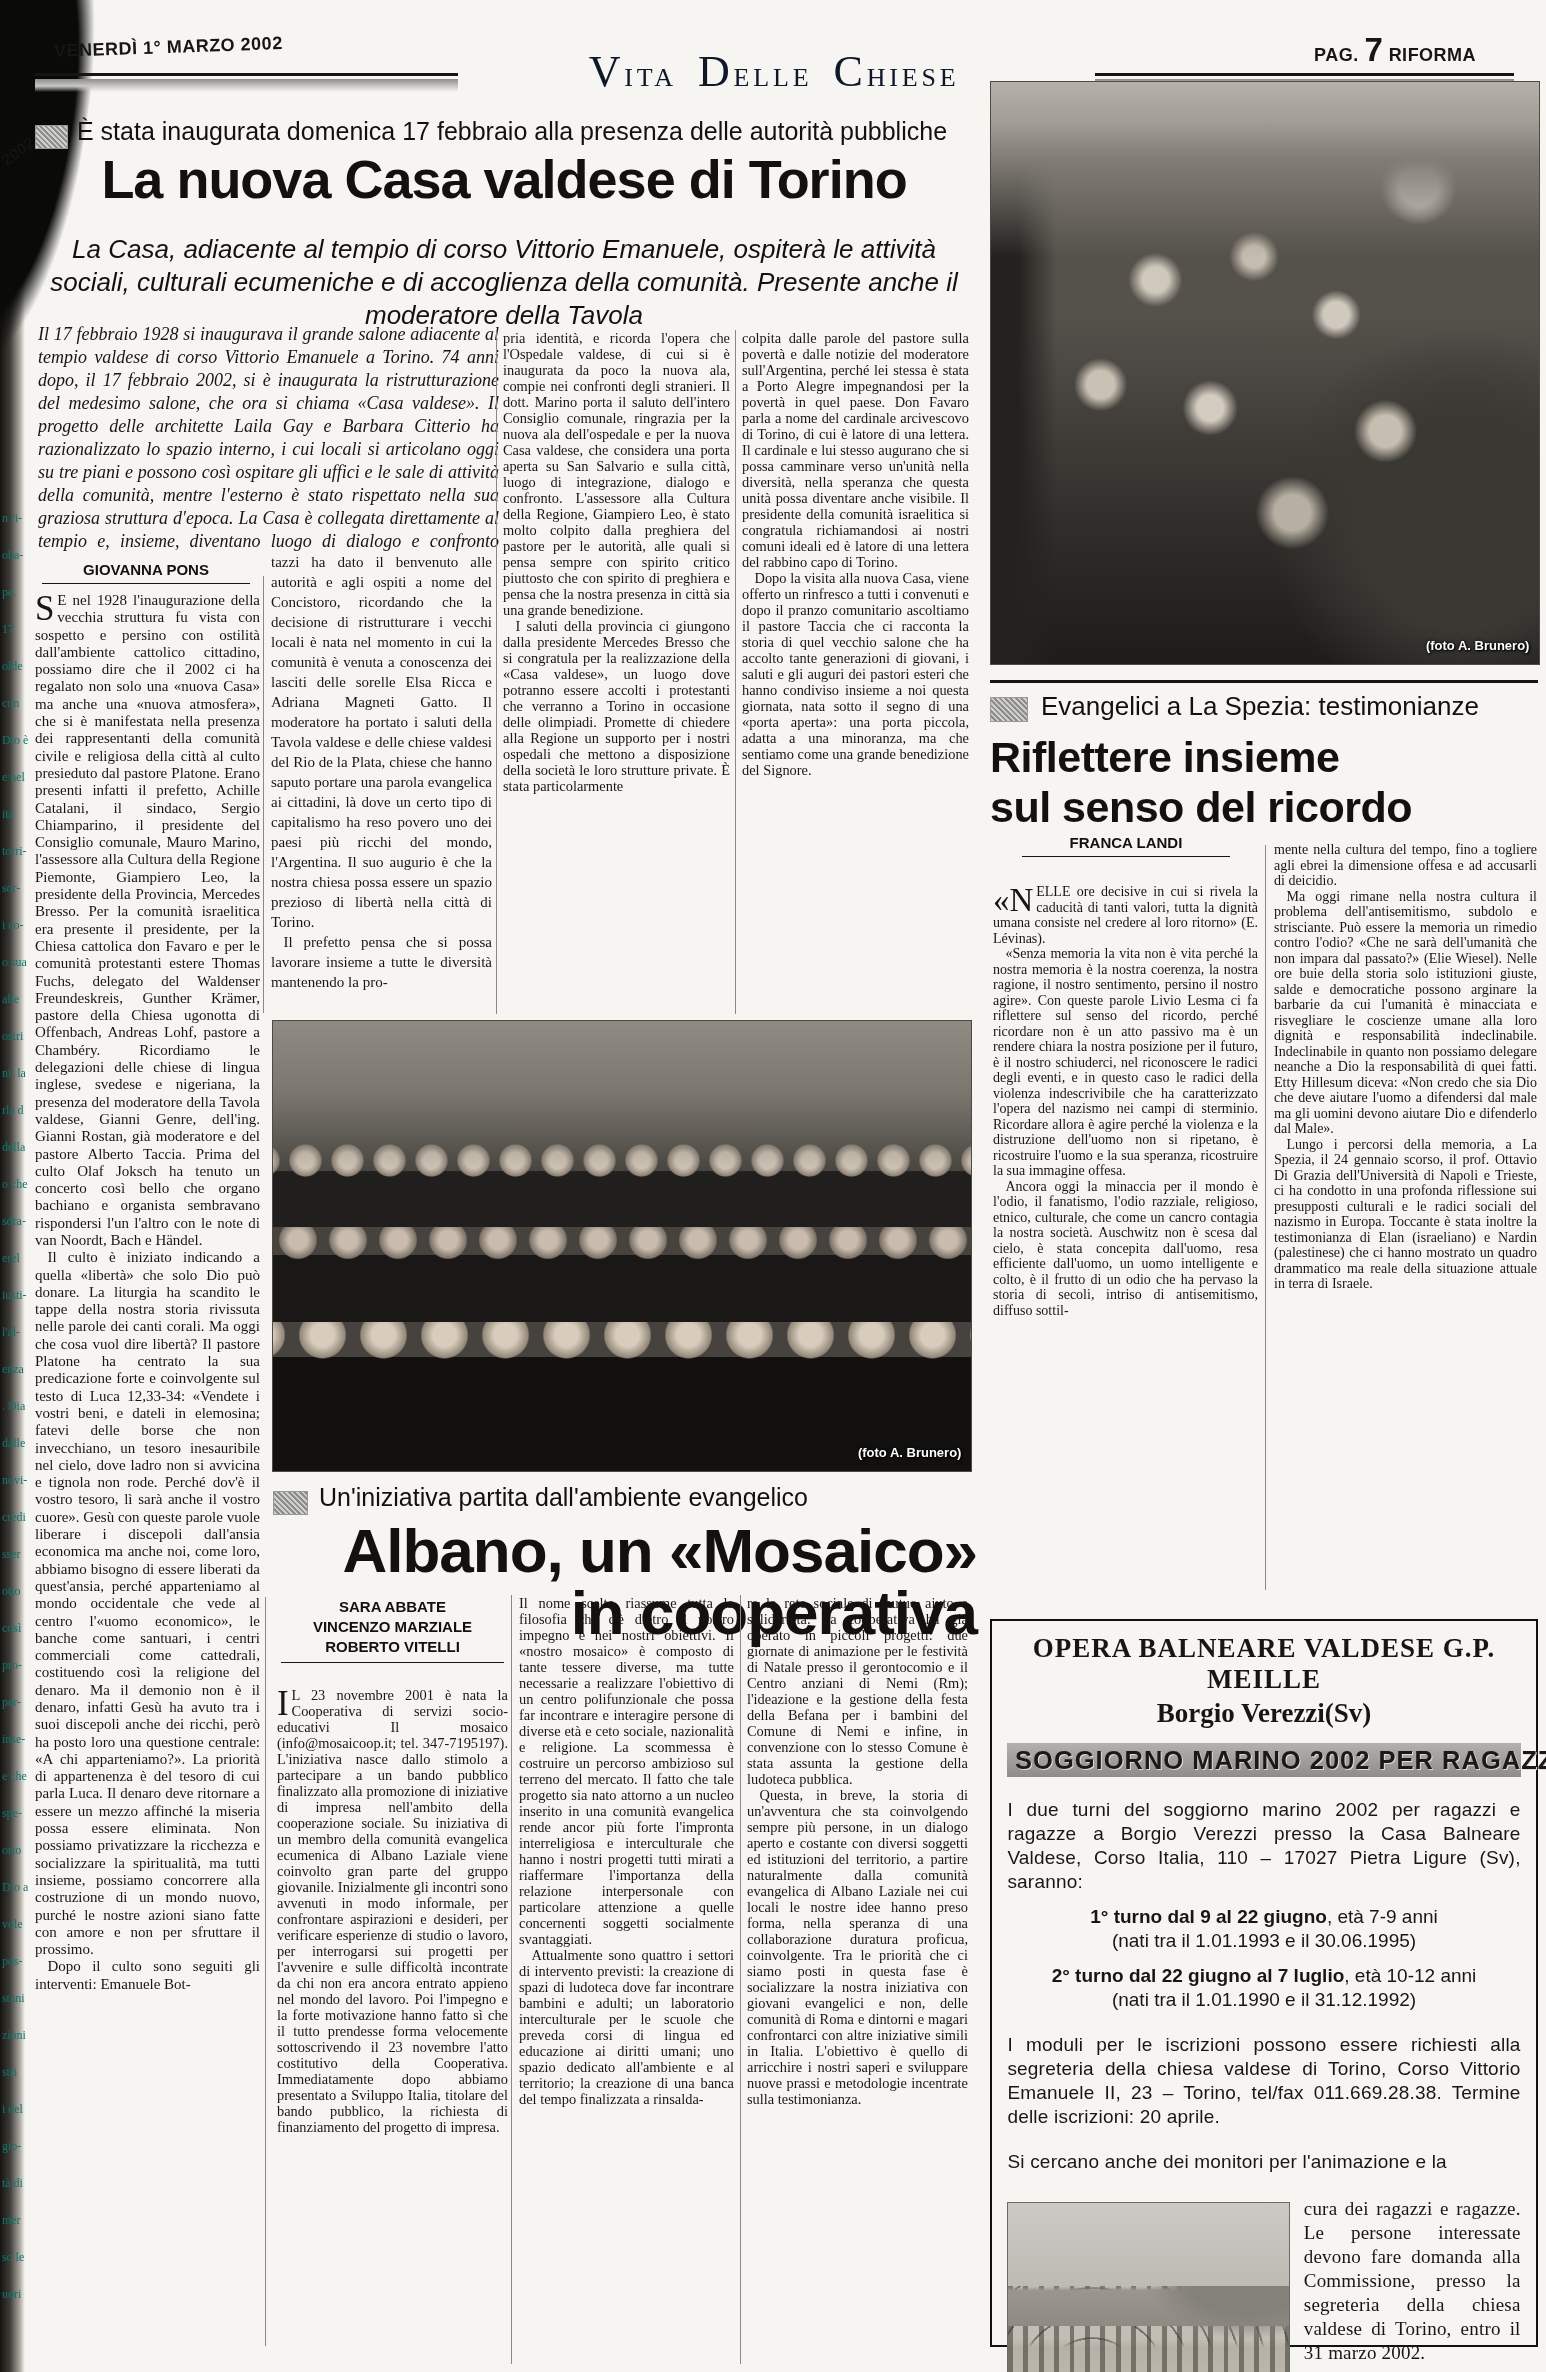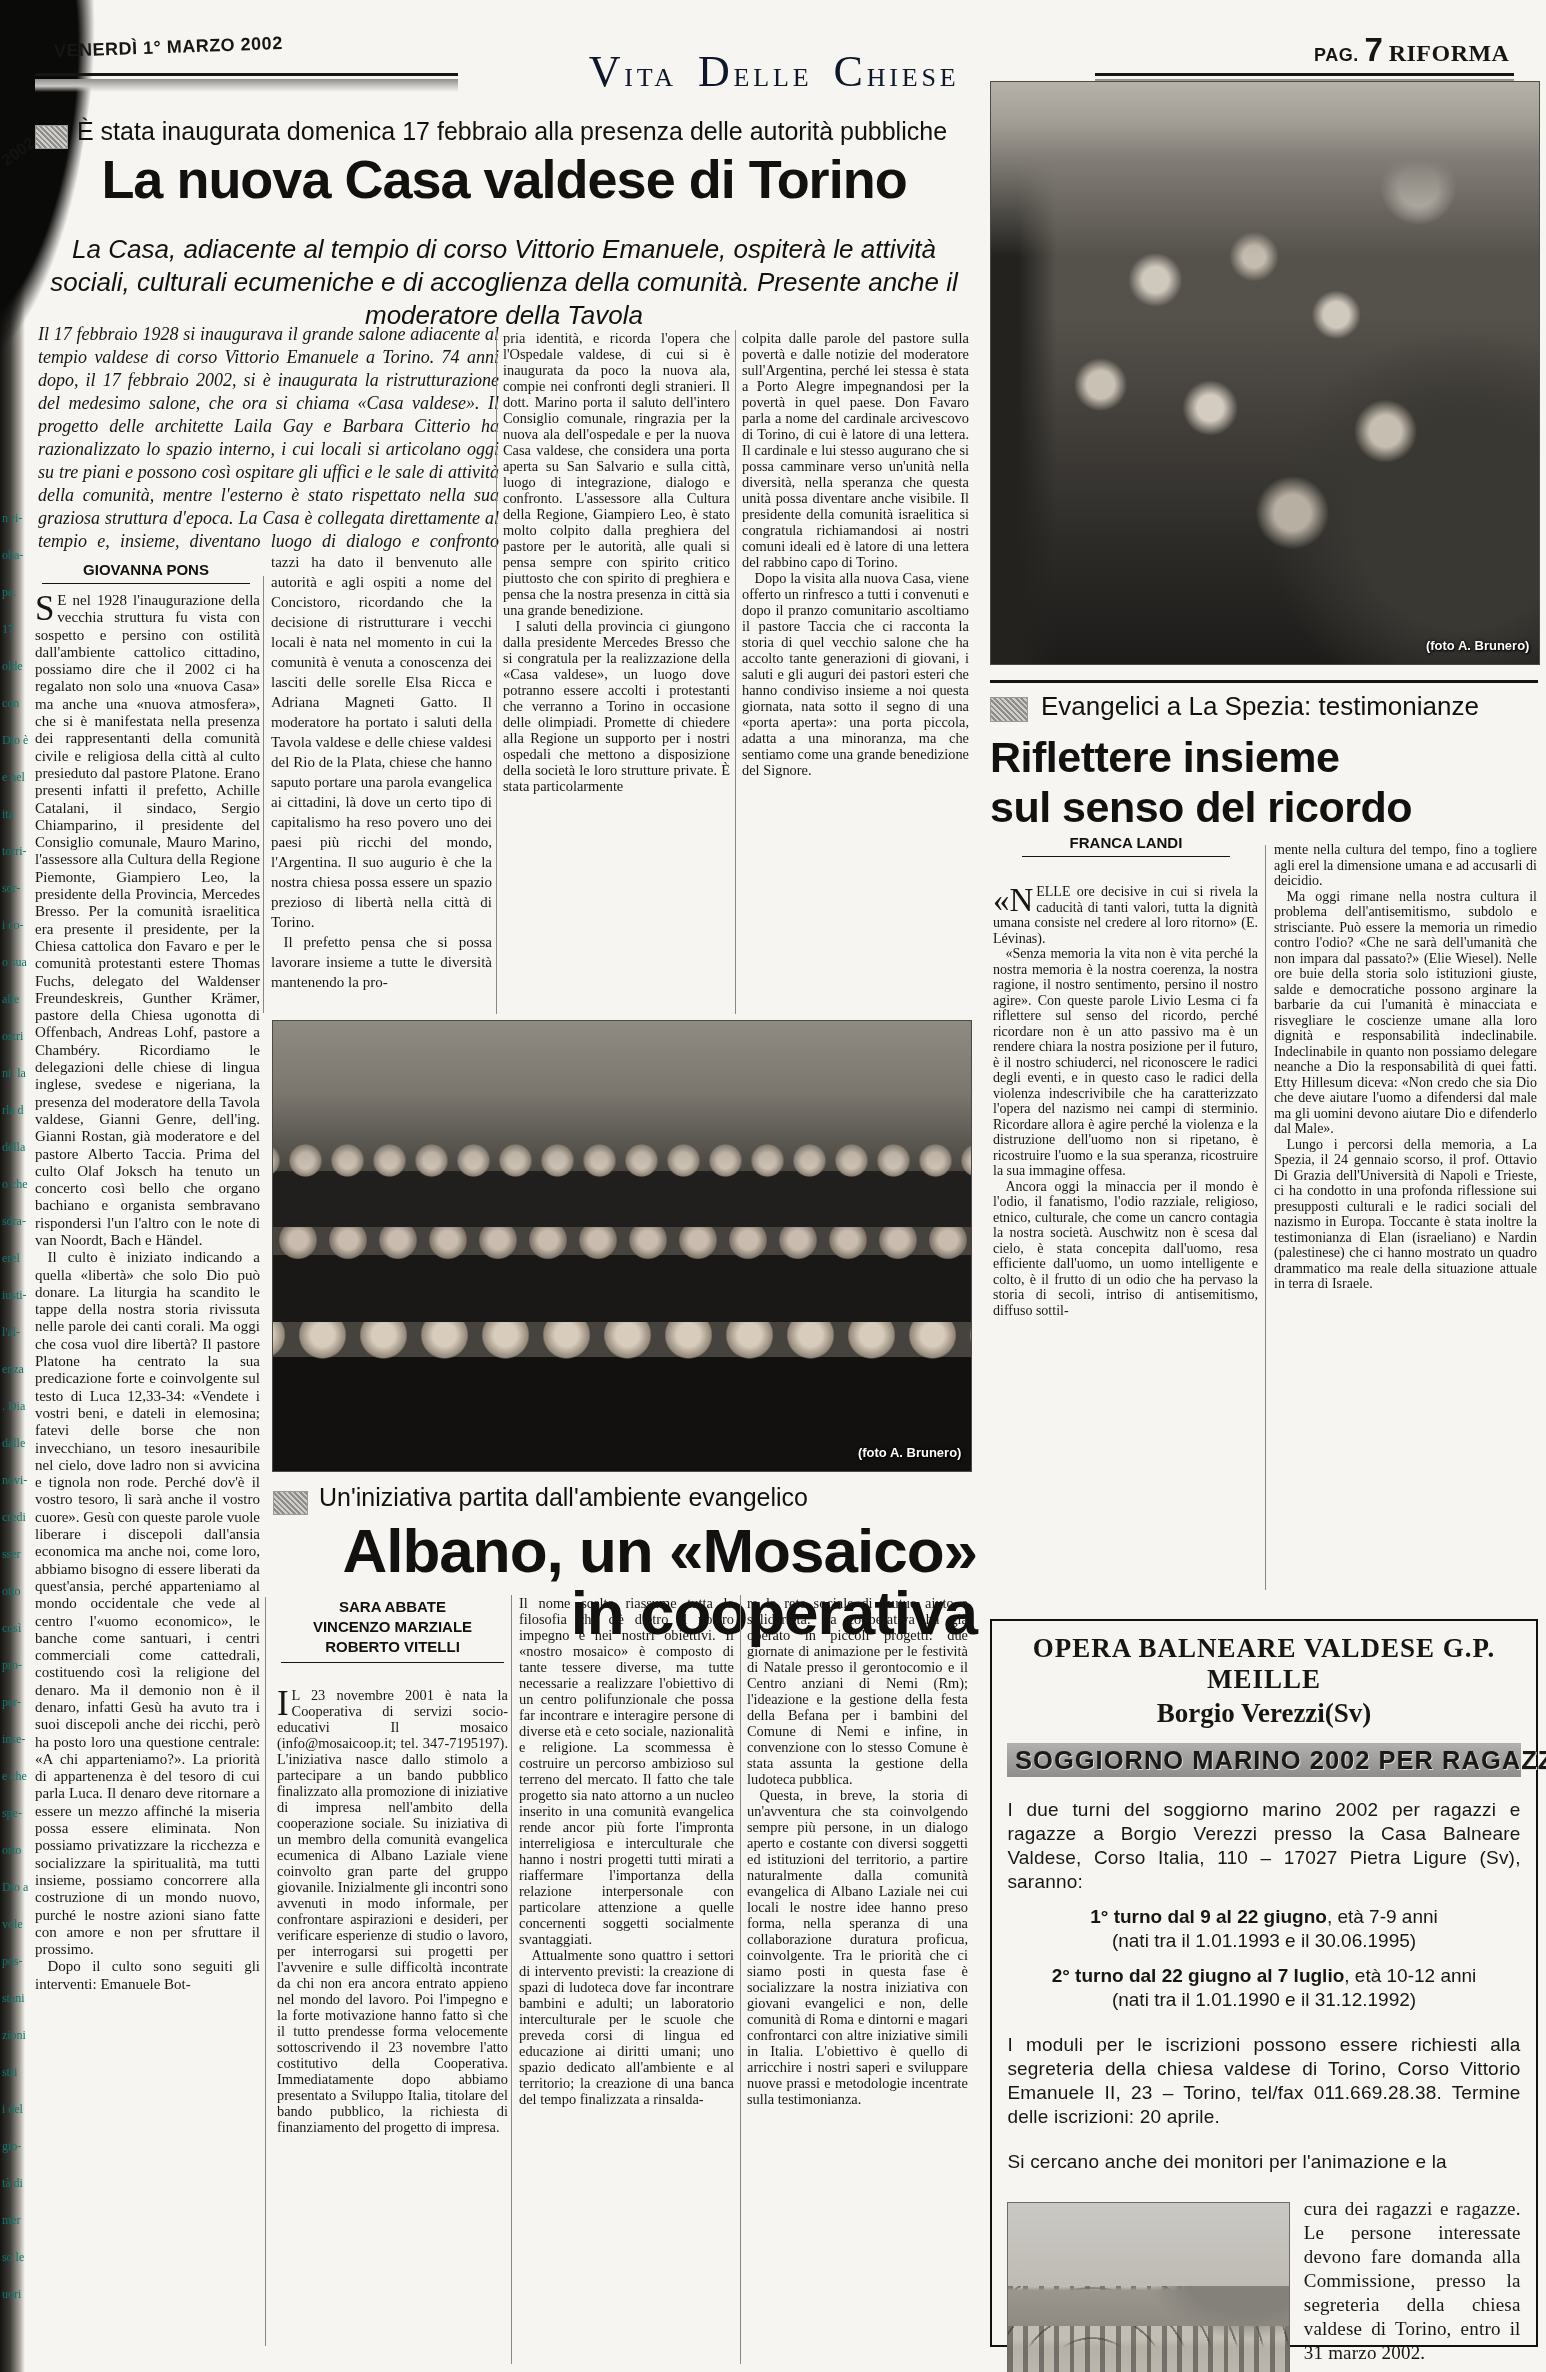--- a/index.html
+++ b/index.html
@@ -15,21 +15,21 @@
       font-weight:bold;font-size:16.3px;color:#141311;}
   .fold-frags{left:1.9px;top:500px;width:29px;height:1816px;overflow:hidden;white-space:pre-line;
       font-size:12px;line-height:37px;color:#0f766e;}
   
   .hdr-date{left:54px;top:37px;font-family:"Liberation Sans",sans-serif;font-weight:bold;
       font-size:18px;letter-spacing:0.5px;transform:rotate(-2deg);}
   .hdr-pag{left:1314px;top:33px;display:flex;align-items:baseline;gap:5.8px;
       font-family:"Liberation Sans",sans-serif;font-weight:bold;}
   .hdr-pag .pl{font-size:18px;letter-spacing:0.5px;}
   .hdr-pag .pn{font-size:33px;line-height:1;}
-  .hdr-pag .pm{font-size:24px;letter-spacing:0.5px;font-family:Liberation Serif, serif;}
+  .hdr-pag .pm{font-size:18px;letter-spacing:0.5px;}
   .hdr-title{left:452px;top:46px;width:644px;text-align:center;white-space:nowrap;}
   .hdr-title .word{display:inline-block;margin:0 8.6px;font-size:26px;letter-spacing:3.8px;
       text-transform:uppercase;font-family:"Liberation Serif",serif;color:#0f172a;}
   .hdr-title .word::first-letter{font-size:44px;}
   .hdr-rule{height:2.9px;background:#161513;}
   .hdr-band{height:13.4px;background:linear-gradient(180deg,#8e8d8a 0%,#c9c8c4 55%,rgba(246,245,241,0) 100%);}
   
   .halftone{background:repeating-linear-gradient(45deg,#8d8d8b 0 1.9px,#cfcecb 1.9px 3.8px);
       box-shadow:inset 0 0 0 1px #9a9994;}
   .kick{font-family:"Liberation Sans",sans-serif;color:#121110;}
@@ -222,21 +222,21 @@
   <div class="abs headline prepre" style="left:990px;top:732px;width:548px;font-size:43px;line-height:50px;letter-spacing:-0.5px;">Riflettere insieme
 sul senso del ricordo</div>
   <div class="abs byline" style="left:1022px;top:834px;width:208px;">FRANCA LANDI</div>
 
   <div class="abs bodycol spcol" style="left:993px;top:884px;width:265px;height:713px;">
     <p><span class="dc" style="font-size:33px;">«N</span><span>ELLE ore decisive in cui si rivela la caducità di tanti valori, tutta la dignità umana consiste nel credere al loro ritorno» (E. Lévinas).</span></p>
     <p class="ind">«Senza memoria la vita non è vita perché la nostra memoria è la nostra coerenza, la nostra ragione, il nostro sentimento, persino il nostro agire». Con queste parole Livio Lesma ci fa riflettere sul senso del ricordo, perché ricordare non è un atto passivo ma è un rendere chiara la nostra posizione per il futuro, è il nostro schiuderci, nel riconoscere le radici degli eventi, e in questo caso le radici della violenza indescrivibile che ha caratterizzato l'opera del nazismo nei campi di sterminio. Ricordare allora è agire perché la violenza e la distruzione dell'uomo non si ripetano, è ricostruire l'uomo e la sua speranza, ricostruire la sua immagine offesa.</p>
     <p class="ind">Ancora oggi la minaccia per il mondo è l'odio, il fanatismo, l'odio razziale, religioso, etnico, culturale, che come un cancro contagia la nostra società. Auschwitz non è scesa dal cielo, è stata concepita dall'uomo, resa efficiente dall'uomo, un uomo intelligente e colto, è il frutto di un odio che ha pervaso la storia di secoli, intriso di antisemitismo, diffuso sottil-</p>
   </div>
   <div class="abs bodycol spcol" style="left:1274px;top:842px;width:263px;height:755px;">
-    <p>mente nella cultura del tempo, fino a togliere agli erel la dimensione umana e ad accusarli di deicidio.</p>
+    <p>mente nella cultura del tempo, fino a togliere agli ebrei la dimensione offesa e ad accusarli di deicidio.</p>
     <p class="ind">Ma oggi rimane nella nostra cultura il problema dell'antisemitismo, subdolo e strisciante. Può essere la memoria un rimedio contro l'odio? «Che ne sarà dell'umanità che non impara dal passato?» (Elie Wiesel). Nelle ore buie della storia solo istituzioni giuste, salde e democratiche possono arginare la barbarie da cui l'umanità è minacciata e risvegliare le coscienze umane alla loro dignità e responsabilità indeclinabile. Indeclinabile in quanto non possiamo delegare neanche a Dio la responsabilità di quei fatti. Etty Hillesum diceva: «Non credo che sia Dio che deve aiutare l'uomo a difendersi dal male ma gli uomini devono aiutare Dio e difenderlo dal Male».</p>
     <p class="ind">Lungo i percorsi della memoria, a La Spezia, il 24 gennaio scorso, il prof. Ottavio Di Grazia dell'Università di Napoli e Trieste, ci ha condotto in una profonda riflessione sui presupposti culturali e le radici sociali del nazismo in Europa. Toccante è stata inoltre la testimonianza di Elan (israeliano) e Nardin (palestinese) che ci hanno mostrato un quadro drammatico ma reale della situazione attuale in terra di Israele.</p>
   </div>
   <div class="abs vr" style="left:1265px;top:845px;height:745px;"></div>
 
   <div class="abs halftone" style="left:273px;top:1491px;width:35px;height:24px;"></div>
   <div class="abs kick" style="left:319px;top:1483px;font-size:25px;">Un'iniziativa partita dall'ambiente evangelico</div>
   <div class="abs headline" style="left:280px;top:1520px;width:697px;text-align:right;font-size:62px;line-height:1;letter-spacing:-1px;">Albano, un «Mosaico» in cooperativa</div>
 
   <div class="abs byline" style="left:281px;top:1597px;width:223px;line-height:20px;">

